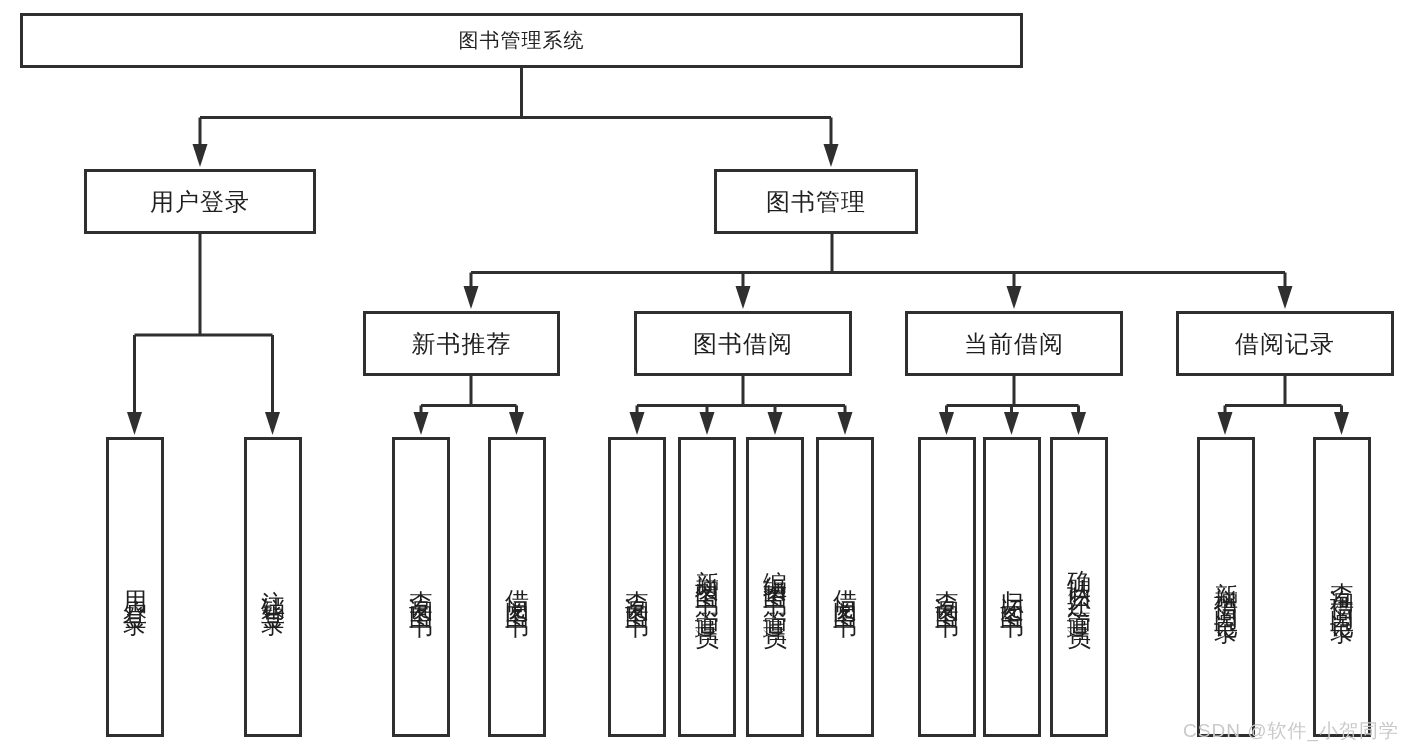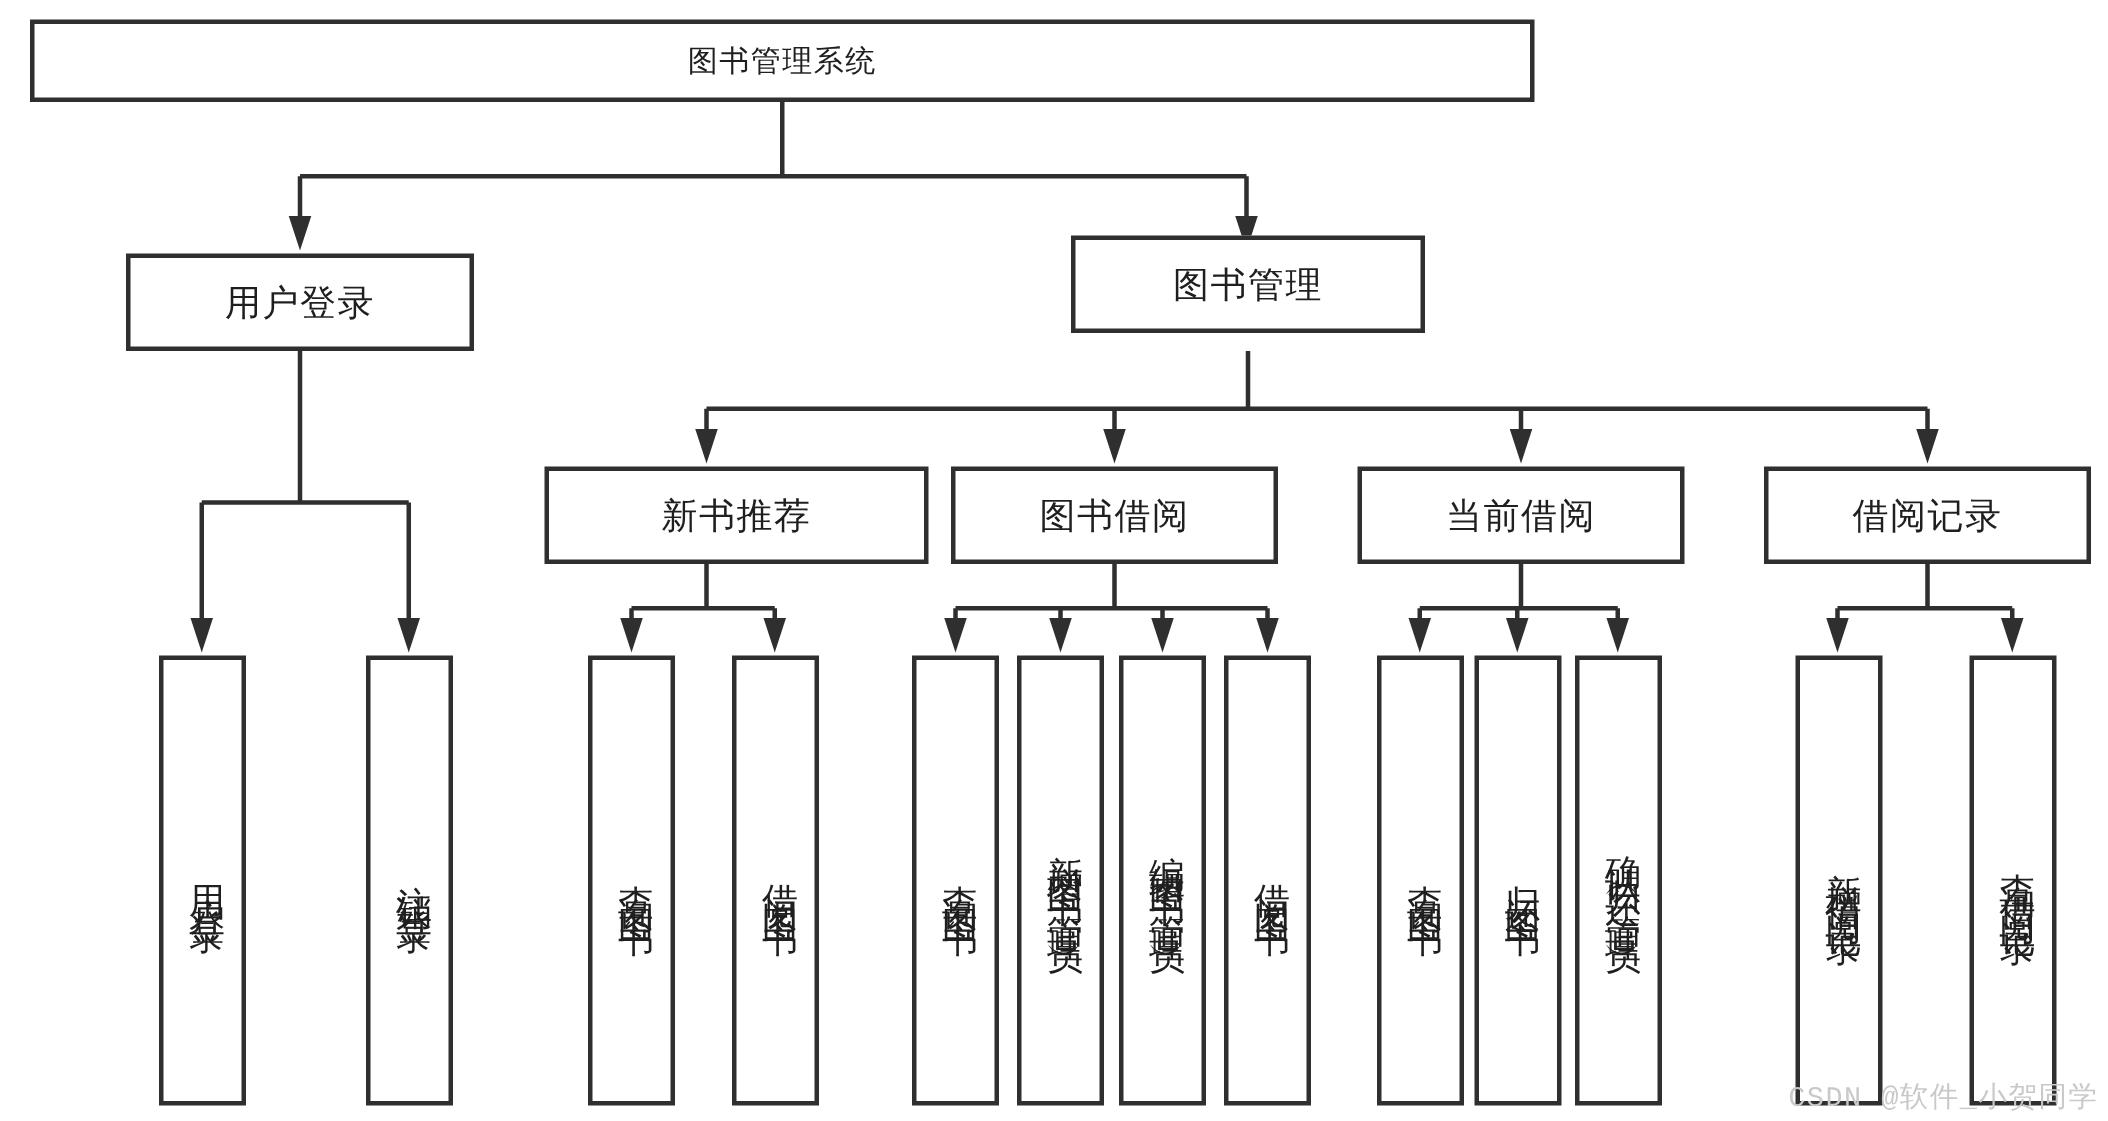--- a/index.html
+++ b/index.html
@@ -1,18 +1,18 @@
 <!DOCTYPE html>
 <html><head>
 <meta charset="utf-8">
 <style>
   html,body{margin:0;padding:0;background:#ffffff;}
   #canvas{
     position:relative;width:1405px;height:747px;background:#ffffff;overflow:hidden;
-    font-family:Liberation Mono, monospace;color:#222222;
+    font-family:Liberation Sans, sans-serif;color:#222222;
   }
   #wires{position:absolute;left:0;top:0;width:1405px;height:747px;}
   .node{
     position:absolute;box-sizing:border-box;background:#ffffff;
     border:3px solid #2f2f2f;display:flex;align-items:center;justify-content:center;
     color:#1f1f1f;
   }
   .h-label{font-size:24px;letter-spacing:1px;white-space:nowrap;}
   .root-label{font-size:20px;letter-spacing:1px;white-space:nowrap;}
   .leaf{width:58px;top:437px;height:300px;}
@@ -75,25 +75,25 @@
     </g>
   </svg>
 
   <div class="node" style="left:20px;top:13px;width:1003px;height:55px;">
     <span class="root-label">图书管理系统</span>
   </div>
 
   <div class="node" style="left:84px;top:169px;width:232px;height:65px;">
     <span class="h-label">用户登录</span>
   </div>
-  <div class="node" style="left:714px;top:157px;width:236px;height:65px;">
+  <div class="node" style="left:714px;top:169px;width:204px;height:65px;">
     <span class="h-label">图书管理</span>
   </div>
 
-  <div class="node" style="left:363px;top:311px;width:256px;height:65px;">
+  <div class="node" style="left:363px;top:311px;width:197px;height:65px;">
     <span class="h-label">新书推荐</span>
   </div>
   <div class="node" style="left:905px;top:311px;width:218px;height:65px;">
     <span class="h-label">当前借阅</span>
   </div>
   <div class="node" style="left:634px;top:311px;width:218px;height:65px;">
     <span class="h-label">图书借阅</span>
   </div>
   <div class="node" style="left:1176px;top:311px;width:218px;height:65px;">
     <span class="h-label">借阅记录</span>

